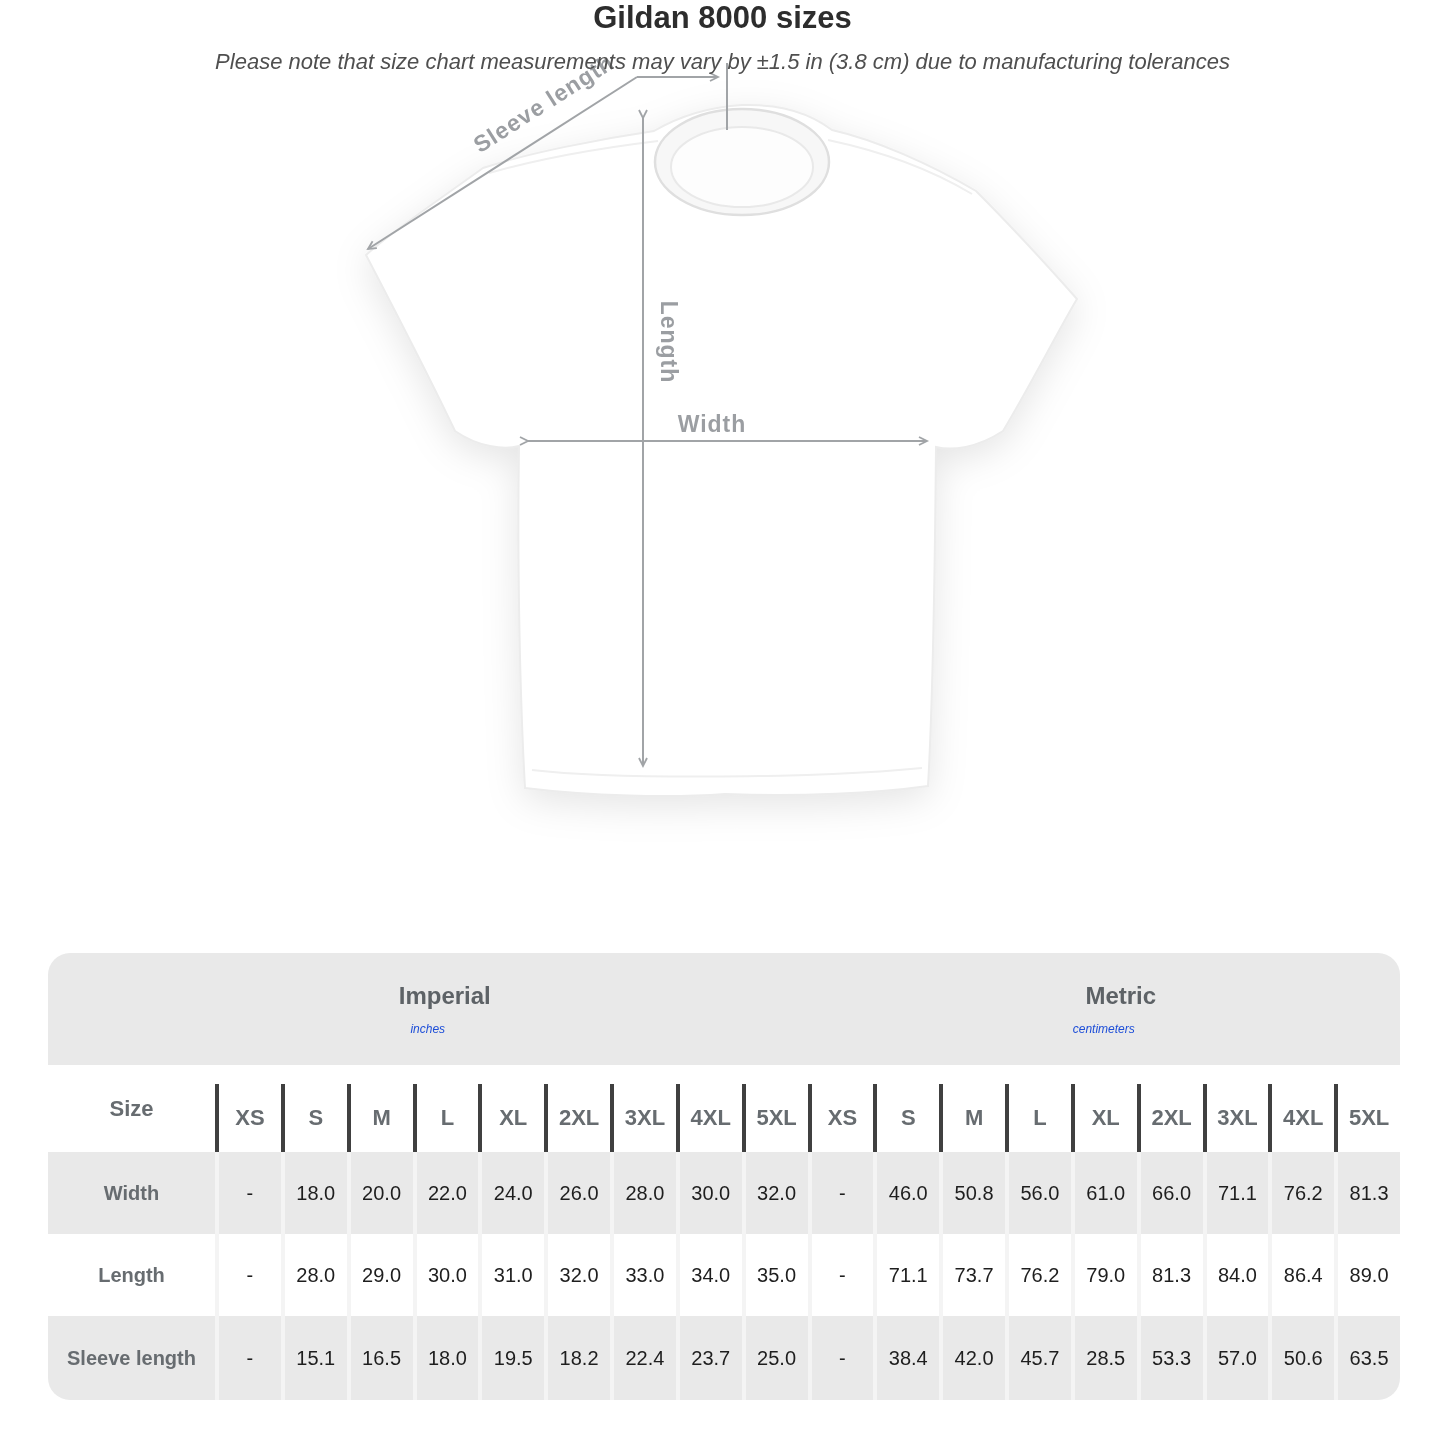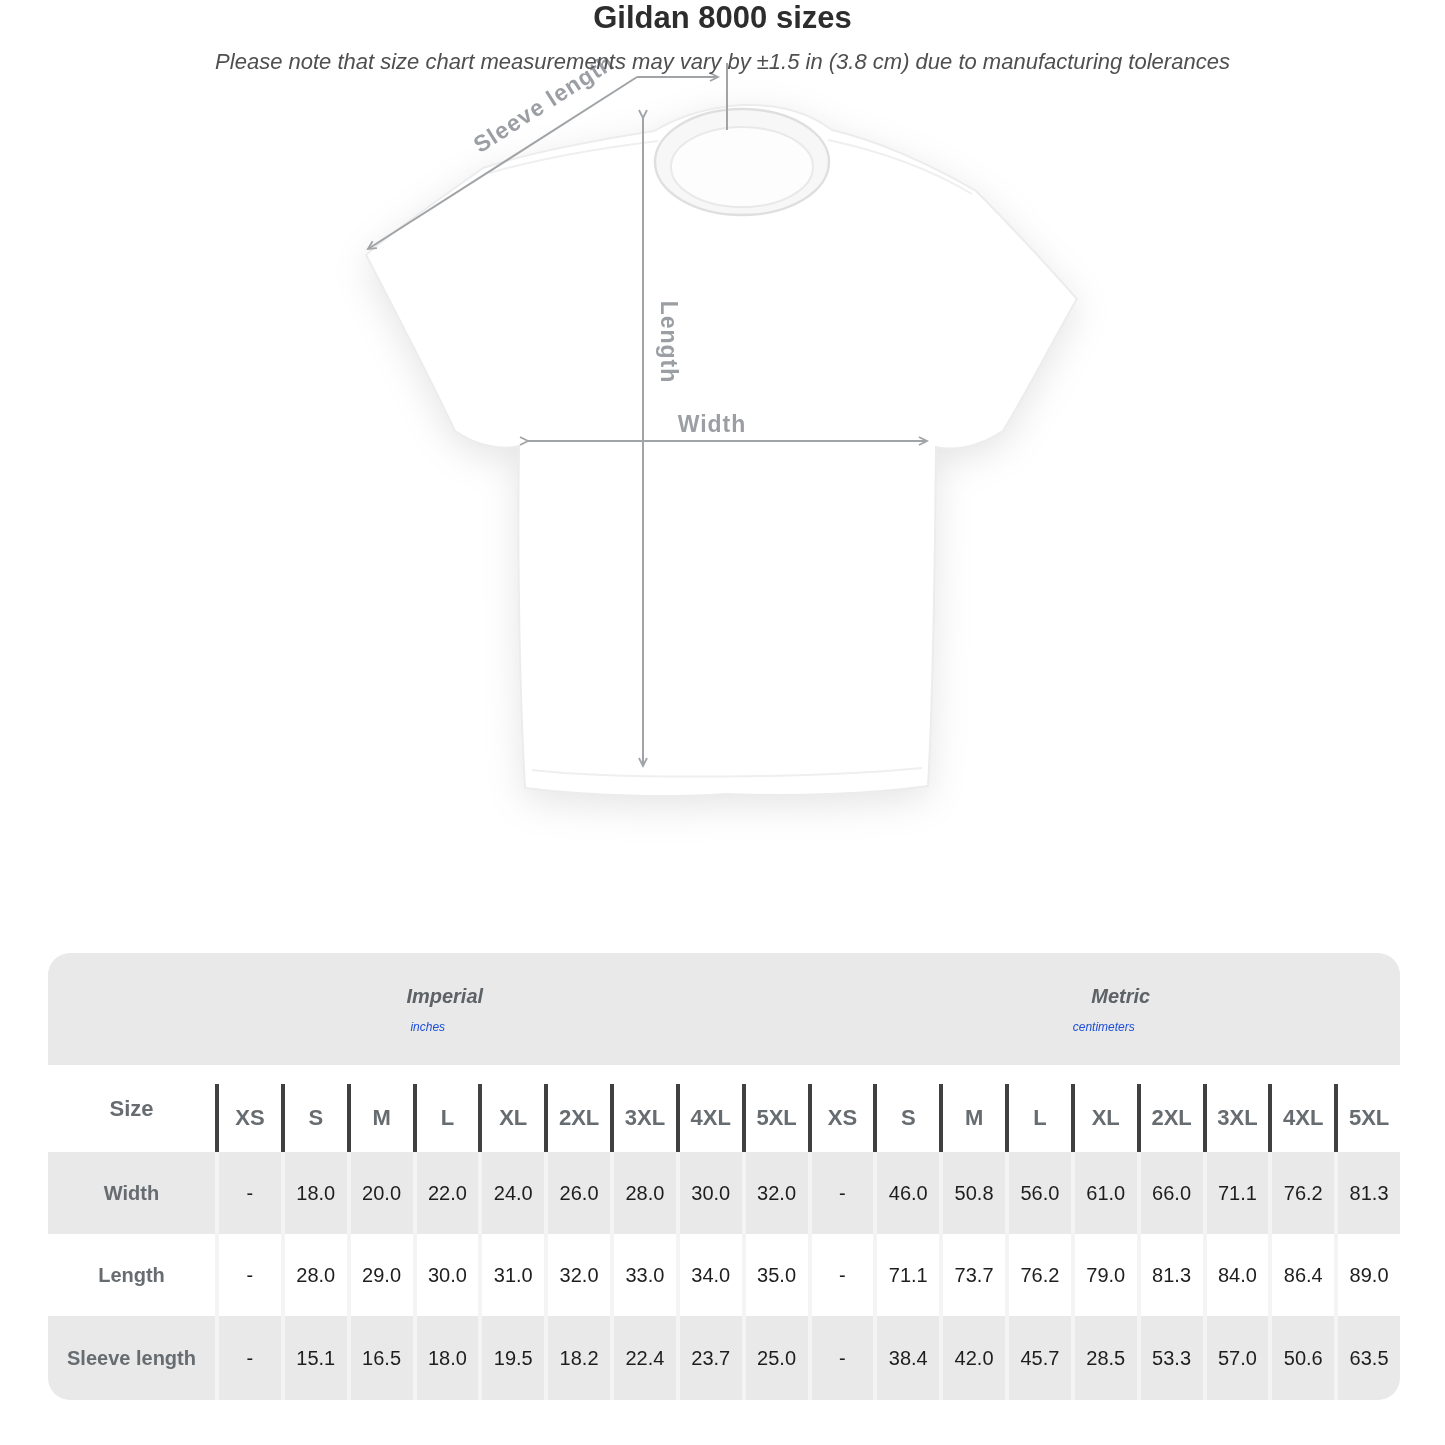--- a/index.html
+++ b/index.html
@@ -24,21 +24,21 @@
   .size-table{
     position:absolute;left:48px;top:953px;width:1352px;height:447px;
     border-radius:22px;overflow:hidden;
     display:grid;
     grid-template-columns:167px repeat(18, 1fr);
     grid-template-rows:112px 87px 82px 82px 84px;
   }
   .band{background:#e9e9e9;display:flex;flex-direction:column;align-items:center;justify-content:center;gap:12px;}
   .band-imperial{grid-column:1 / span 10;}
   .band-metric{grid-column:11 / span 9;}
-  .band .g-label{font-size:20px;font-weight:bold;font-style:italic;color:#5d6266;margin-left:34px;}
+  .band .g-label{font-size:24px;font-weight:bold;color:#5d6266;margin-left:34px;}
   .band .g-unit{font-size:12px;font-style:italic;color:#1d4ed8;}
   .c{display:flex;align-items:center;justify-content:center;}
   .hsep{border-left:4px solid #404040;margin-top:19px;}
   .dsep{border-left:4px solid #f4f4f4;}
   .rowwhite{background:#ffffff;}
   .rowgray{background:#e9e9e9;}
   .hdr{font-size:22px;font-weight:bold;color:#676c70;background:#ffffff;}
   .lbl{font-size:20px;font-weight:bold;color:#676c70;}
   .val{font-size:20px;color:#1e1e1e;}
 </style>

